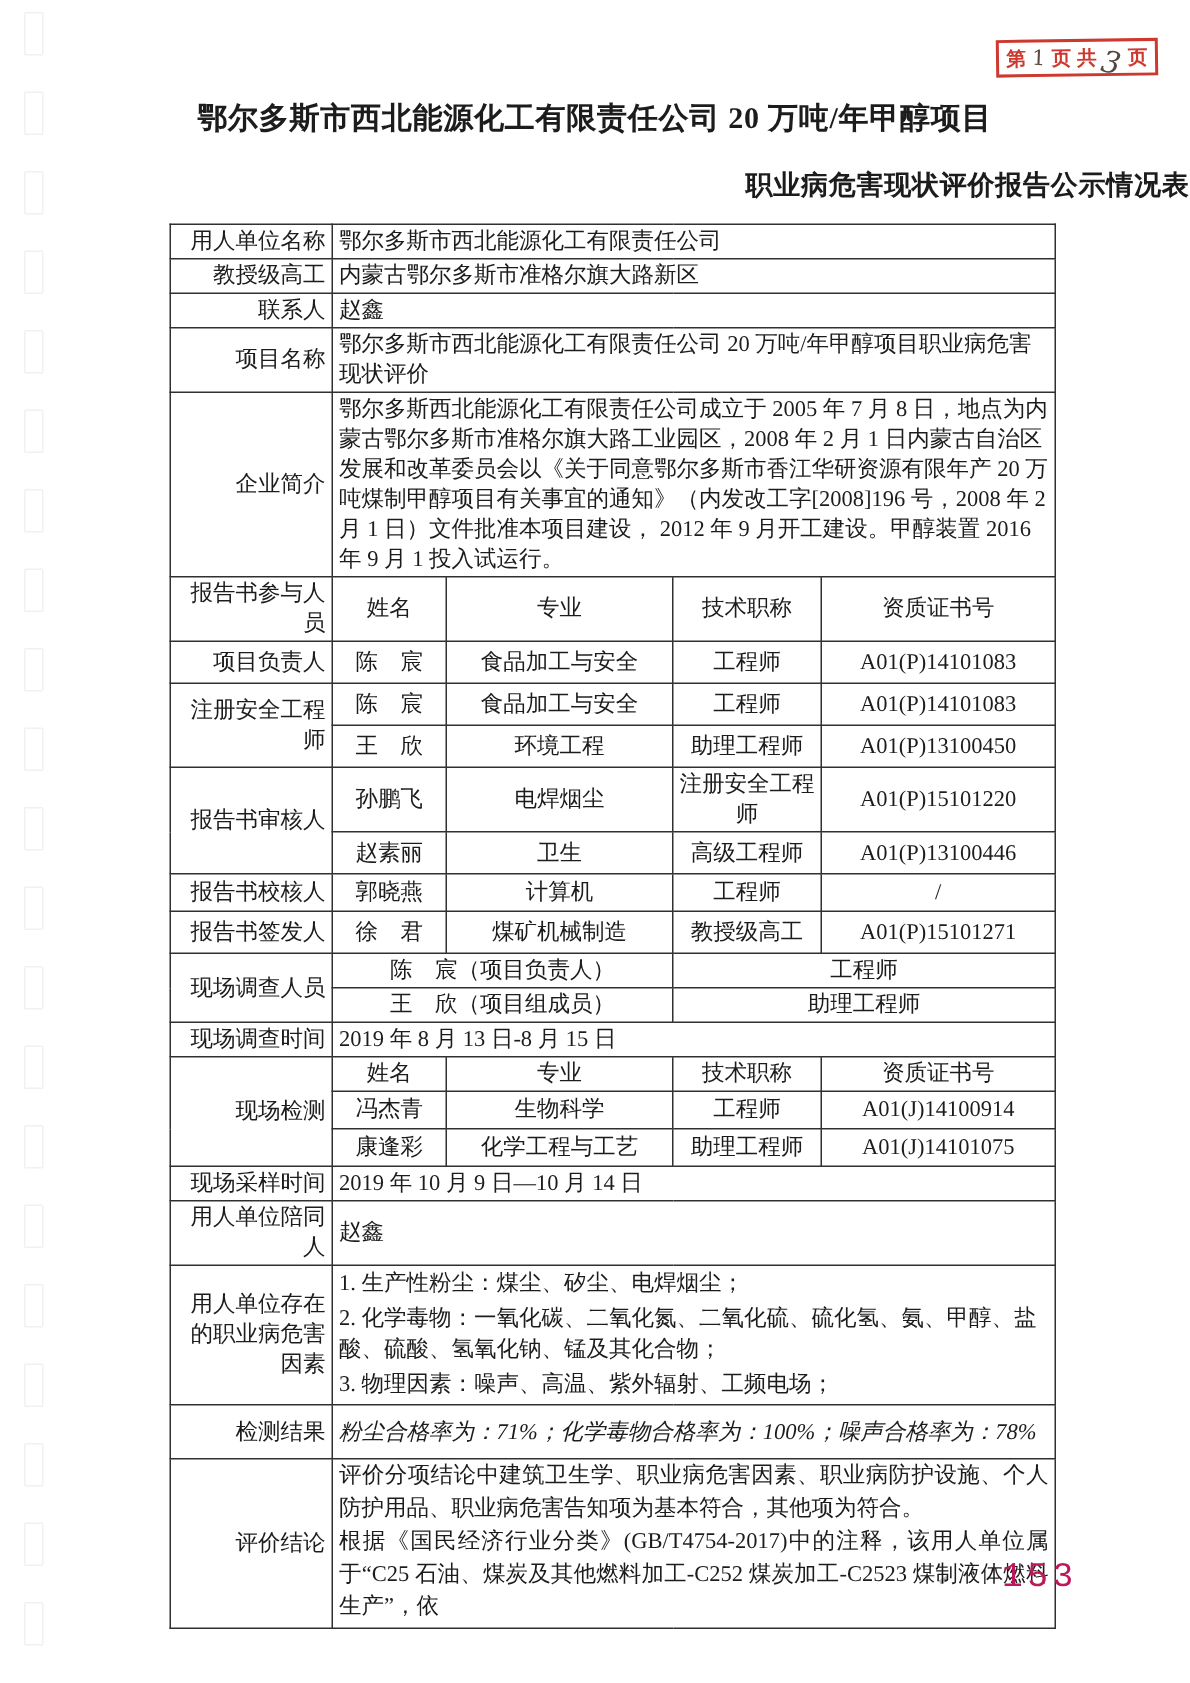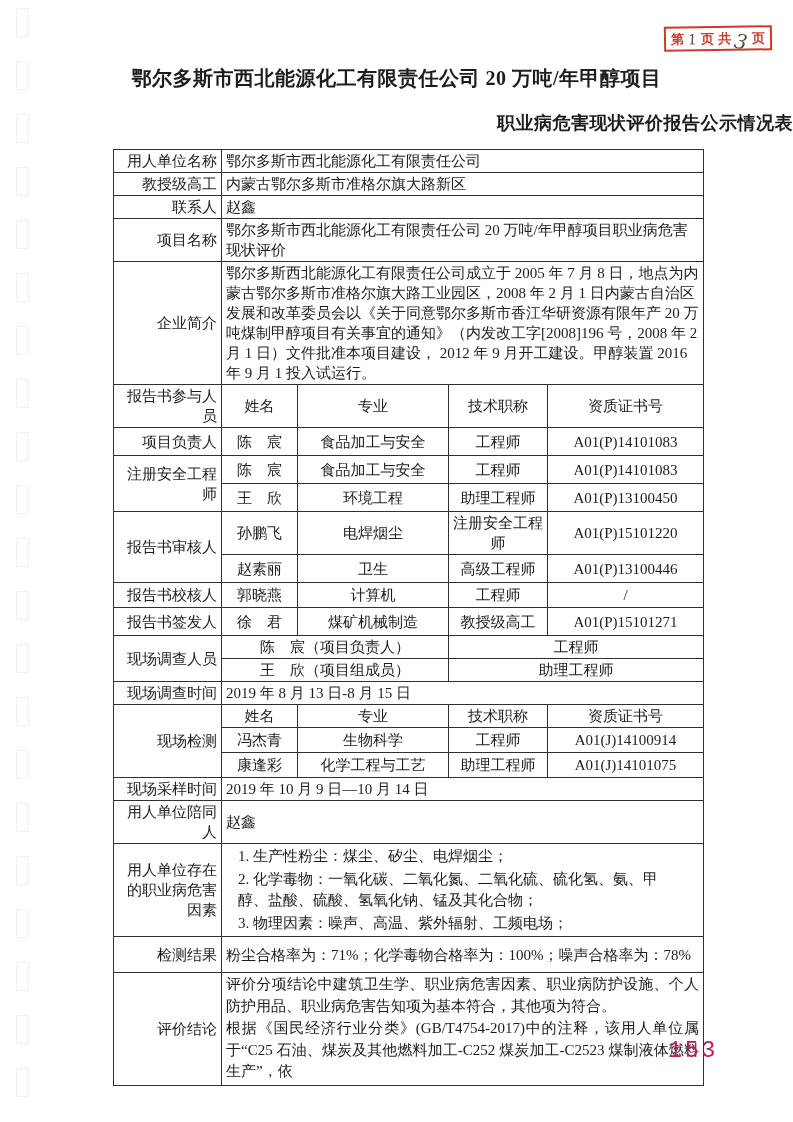--- a/index.html
+++ b/index.html
@@ -94,25 +94,25 @@
   }
   td.lab { text-align: right; padding: 1px 1px; }
   td.val { text-align: left; padding: 1px 8px; }
   td.ctr { text-align: center; }
   tr.rs td { height: 23px; }      
   tr.rp td { height: 28px; }      
   tr.rh td { height: 25px; }      
   tr.rt td { height: 22px; }      
   tr.rr td { height: 36px; }      
   .profile { line-height: 20.3px; padding: 2px 8px; text-align: justify; }
-  .hz { margin: 1px 12px; line-height: 21.5px; }
+  .hz { margin: 1px 0; line-height: 21.5px; }
   .hzcell { padding: 4px 8px; }
   .cp { margin: 0 0 1px 0; line-height: 21.5px; text-align: justify; }
   .ccell { padding: 3px 8px; }
-  .indent { padding-left: 15px; }
+  .indent { padding-left: 15px; font-style: italic; }
 
   .pageno {
     position: absolute;
     left: 668px;
     top: 1038px;
     font-family: Liberation Mono, monospace;
     font-size: 23px;
     color: #be185d;
     letter-spacing: 3px;
   }

